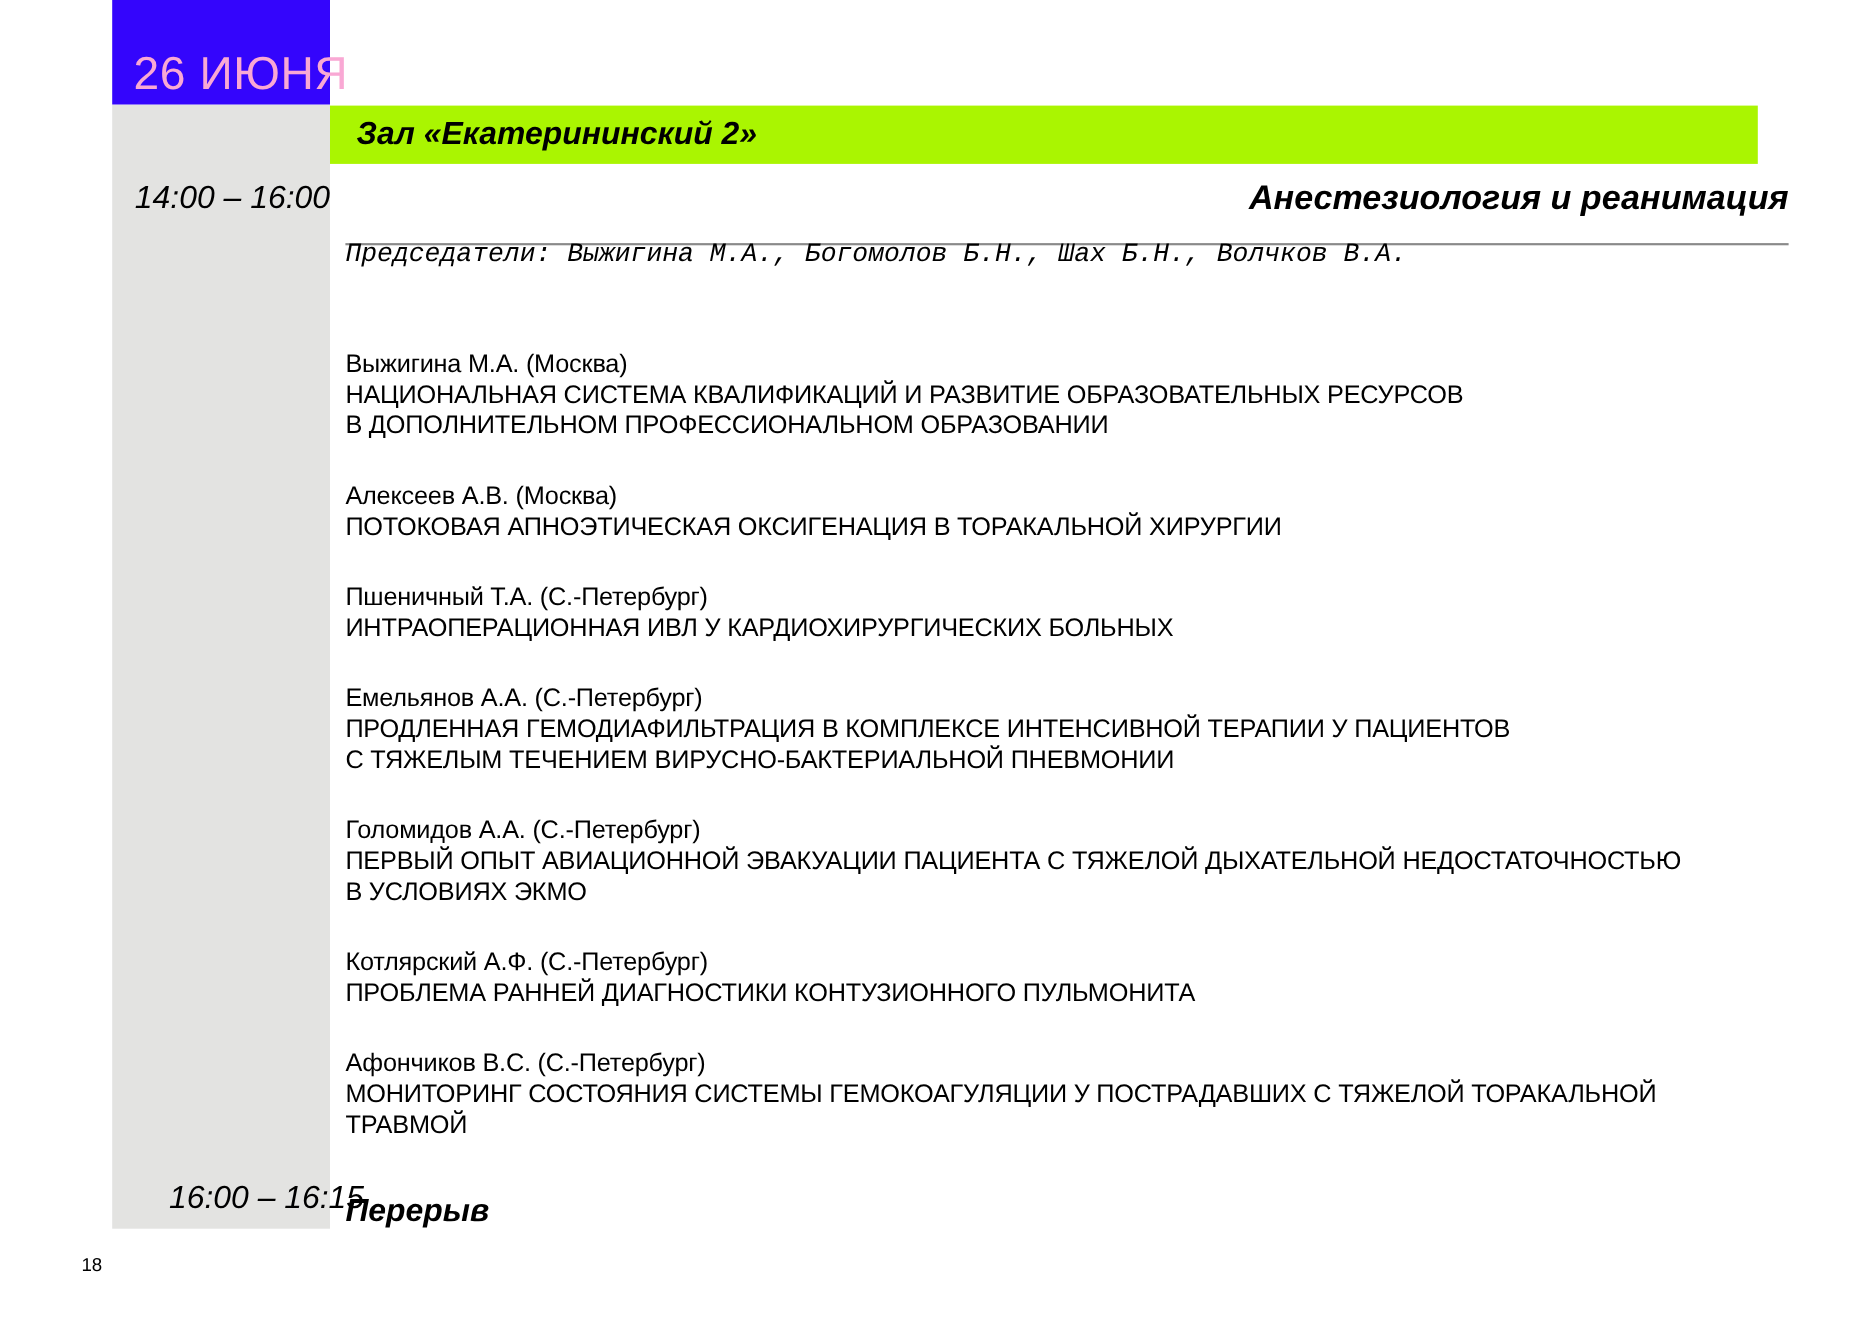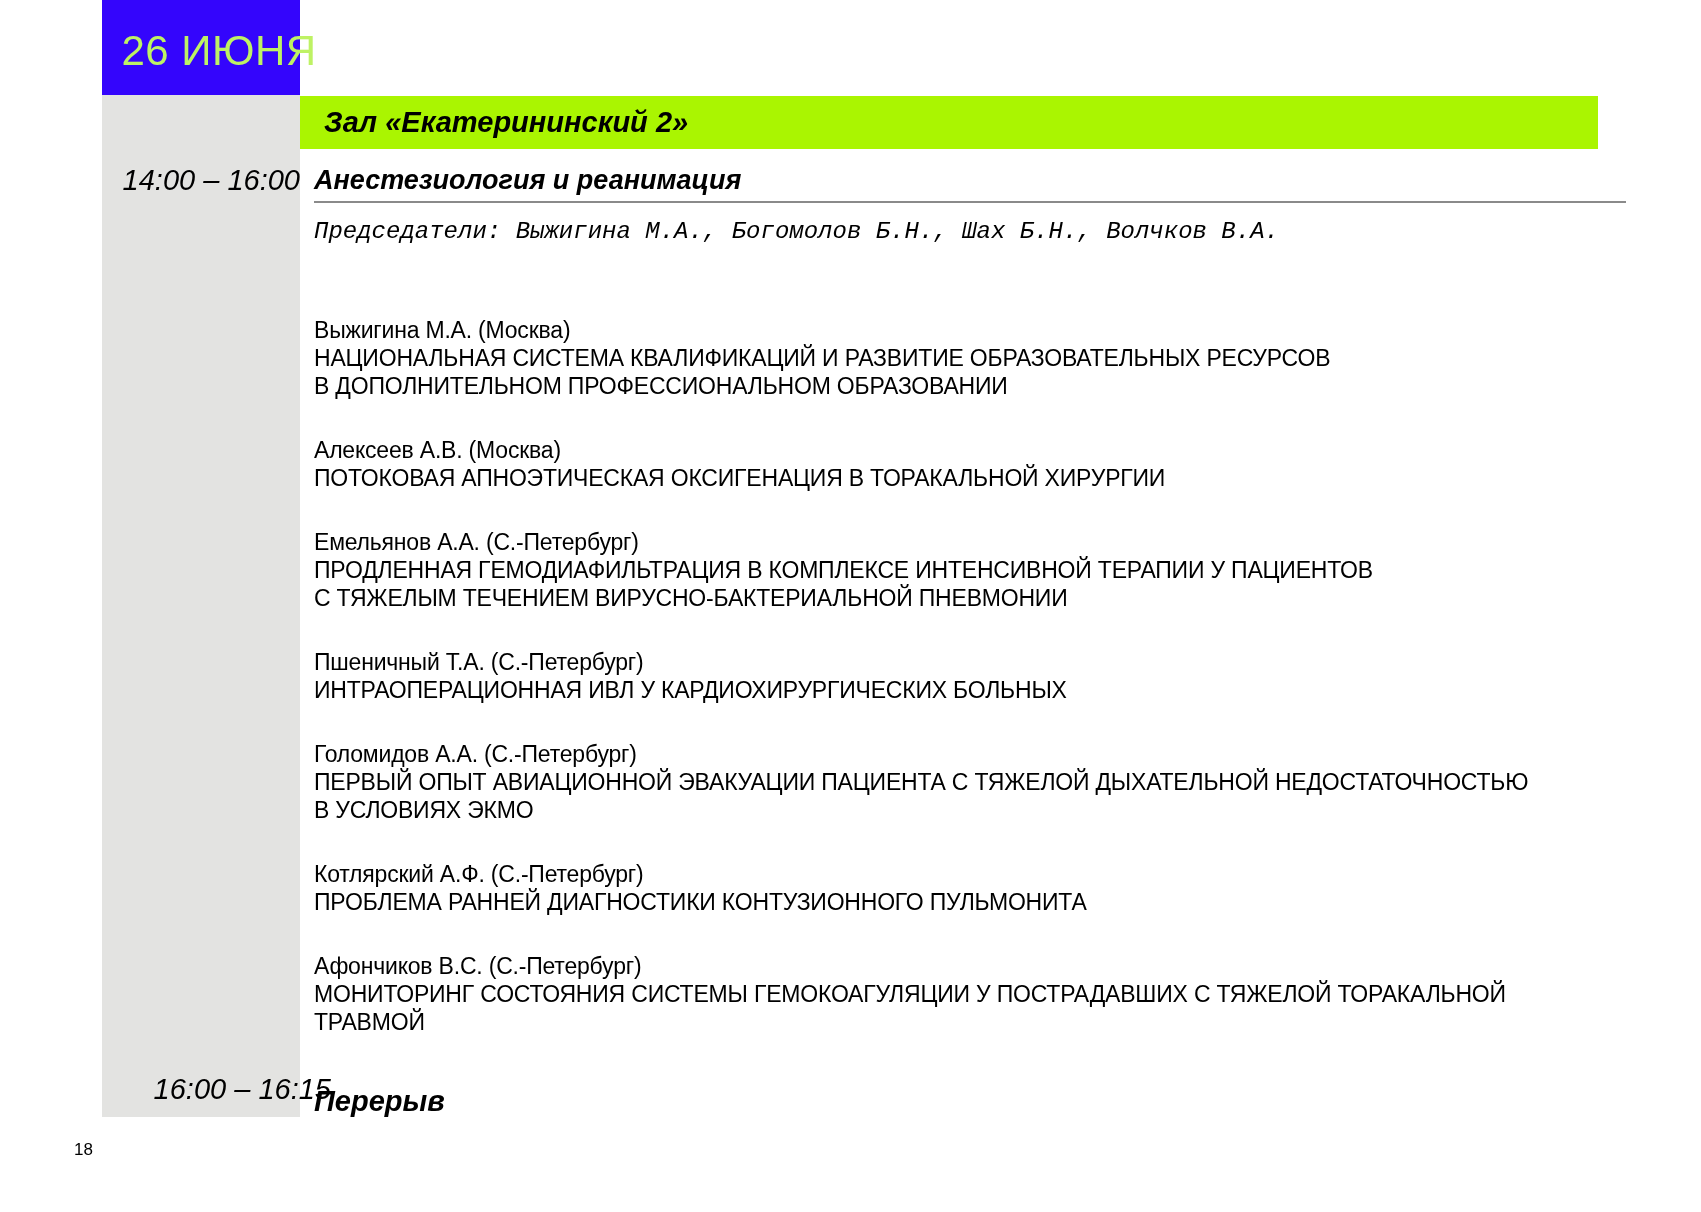--- a/index.html
+++ b/index.html
@@ -22,24 +22,24 @@
     left: 102px;
     top: 0;
     width: 198px;
     height: 95px;
     background: var(--date-bg, #3405FC);
     display: flex;
     align-items: flex-end;
     justify-content: center;
   }
   .date-label {
-    color: #bef264;
+    color: #f9a8d4;
     font-size: 42px;
     line-height: 1;
-    padding-bottom: 23px;
+    padding-bottom: 7px;
     letter-spacing: 0.5px;
     white-space: nowrap;
     margin-left: 36px;
   }
   
   .time-column {
     position: absolute;
     left: 102px;
     top: 95px;
     width: 198px;
@@ -77,24 +77,25 @@
     white-space: nowrap;
   }
   
   .session-title {
     position: absolute;
     left: 314px;
     top: 160px;
     width: 1312px;
     font-weight: bold;
     font-style: italic;
-    font-size: 27px;
+    font-size: 31px;
     line-height: 40px;
-    padding-bottom: 1px;
+    padding-bottom: 21px;
     border-bottom: 2px solid #8a8a8a;
+    text-align: right;
   }
   .chairs {
     position: absolute;
     left: 314px;
     top: 218px;
     width: 1312px;
     font-style: italic;
     font-size: 24px;
     line-height: 28px;
     white-space: nowrap;
@@ -162,31 +163,31 @@
       <div class="talk-title">НАЦИОНАЛЬНАЯ СИСТЕМА КВАЛИФИКАЦИЙ И РАЗВИТИЕ ОБРАЗОВАТЕЛЬНЫХ РЕСУРСОВ
 В ДОПОЛНИТЕЛЬНОМ ПРОФЕССИОНАЛЬНОМ ОБРАЗОВАНИИ</div>
     </div>
 
     <div class="talk">
       <div class="talk-speaker">Алексеев А.В. (Москва)</div>
       <div class="talk-title">ПОТОКОВАЯ АПНОЭТИЧЕСКАЯ ОКСИГЕНАЦИЯ В ТОРАКАЛЬНОЙ ХИРУРГИИ</div>
     </div>
 
     <div class="talk">
+      <div class="talk-speaker">Пшеничный Т.А. (С.-Петербург)</div>
+      <div class="talk-title">ИНТРАОПЕРАЦИОННАЯ ИВЛ У КАРДИОХИРУРГИЧЕСКИХ БОЛЬНЫХ</div>
+    </div>
+
+    <div class="talk">
       <div class="talk-speaker">Емельянов А.А. (С.-Петербург)</div>
       <div class="talk-title">ПРОДЛЕННАЯ ГЕМОДИАФИЛЬТРАЦИЯ В КОМПЛЕКСЕ ИНТЕНСИВНОЙ ТЕРАПИИ У ПАЦИЕНТОВ
 С ТЯЖЕЛЫМ ТЕЧЕНИЕМ ВИРУСНО-БАКТЕРИАЛЬНОЙ ПНЕВМОНИИ</div>
     </div>
 
     <div class="talk">
-      <div class="talk-speaker">Пшеничный Т.А. (С.-Петербург)</div>
-      <div class="talk-title">ИНТРАОПЕРАЦИОННАЯ ИВЛ У КАРДИОХИРУРГИЧЕСКИХ БОЛЬНЫХ</div>
-    </div>
-
-    <div class="talk">
       <div class="talk-speaker">Голомидов А.А. (С.-Петербург)</div>
       <div class="talk-title">ПЕРВЫЙ ОПЫТ АВИАЦИОННОЙ ЭВАКУАЦИИ ПАЦИЕНТА С ТЯЖЕЛОЙ ДЫХАТЕЛЬНОЙ НЕДОСТАТОЧНОСТЬЮ
 В УСЛОВИЯХ ЭКМО</div>
     </div>
 
     <div class="talk">
       <div class="talk-speaker">Котлярский А.Ф. (С.-Петербург)</div>
       <div class="talk-title">ПРОБЛЕМА РАННЕЙ ДИАГНОСТИКИ КОНТУЗИОННОГО ПУЛЬМОНИТА</div>
     </div>
 

